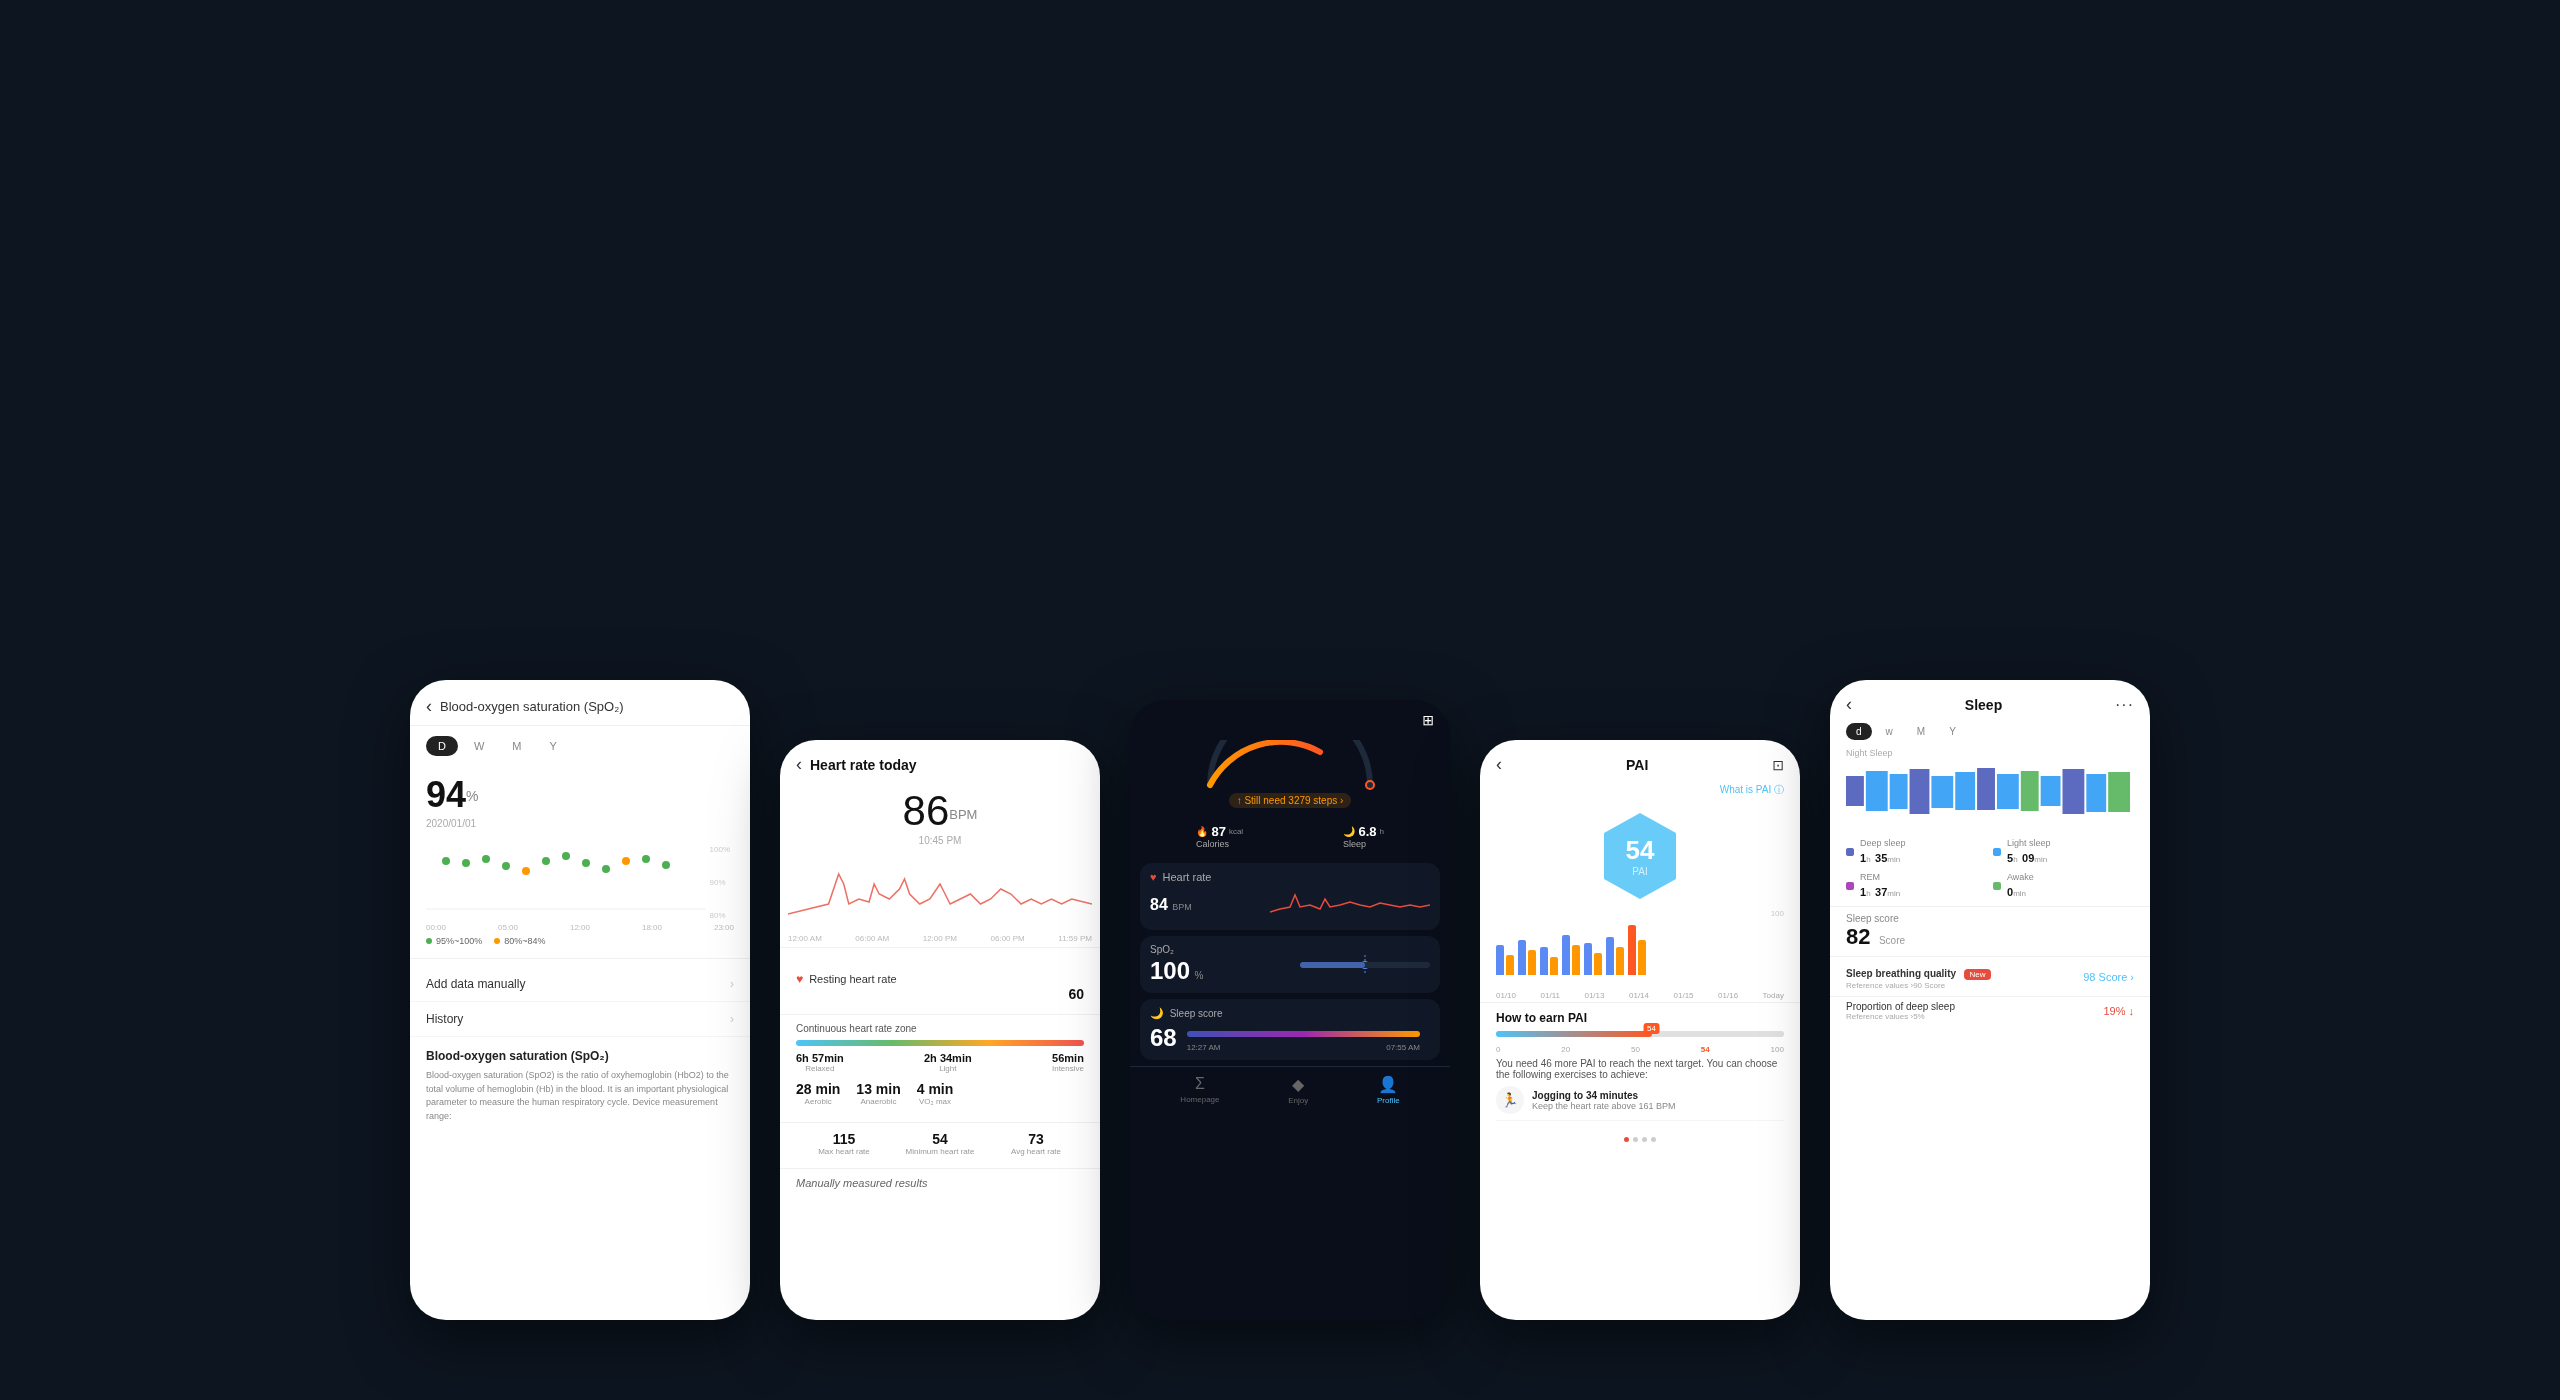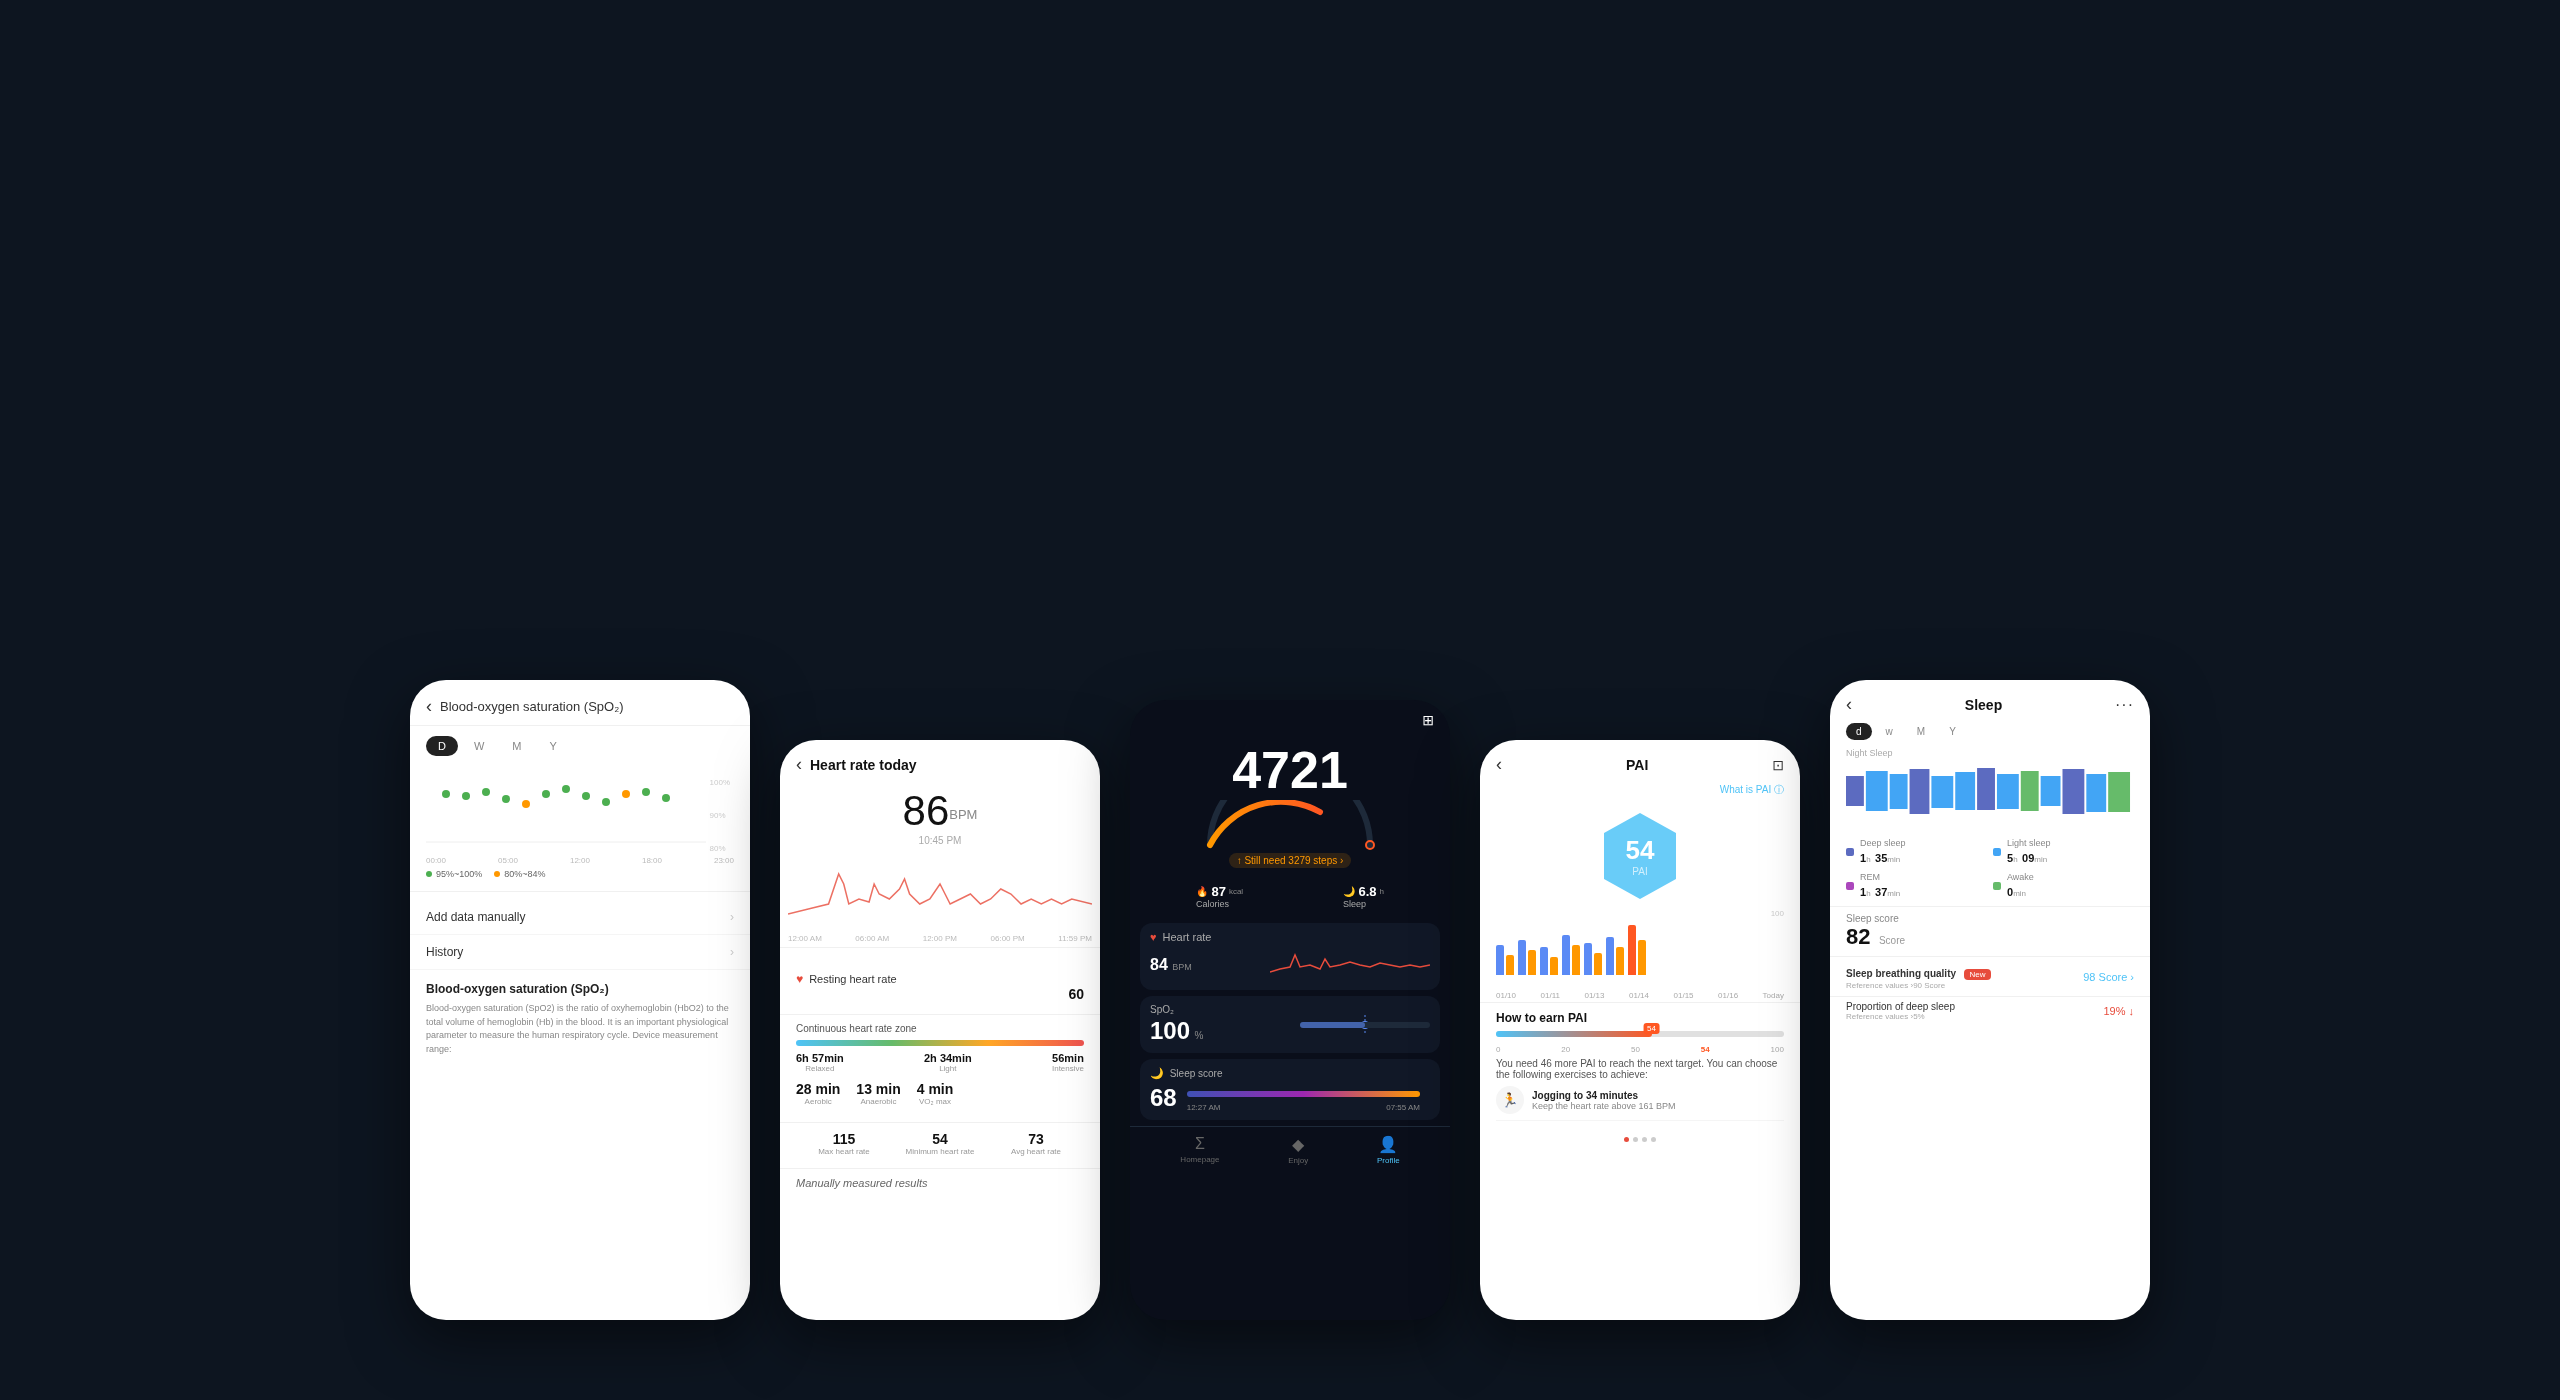--- a/index.html
+++ b/index.html
@@ -786,20 +786,24 @@
   <div class="phone phone-1">
     <div class="p1-header">
       <span class="p1-back">‹</span>
       <span class="p1-title">Blood-oxygen saturation (SpO₂)</span>
     </div>
     <div class="p1-tabs">
       <span class="p1-tab active">D</span>
       <span class="p1-tab">W</span>
       <span class="p1-tab">M</span>
       <span class="p1-tab">Y</span>
+    </div>
+    <div class="p1-value-section">
+      <span class="p1-value">94</span><span class="p1-unit">%</span>
+      <div class="p1-date">2020/01/01</div>
     </div>
 
     <div class="p1-chart">
       <div style="position:relative; height:70px;">
         <div class="p1-chart-grid">
           <span>100%</span>
           <span>90%</span>
           <span>80%</span>
         </div>
 
@@ -931,21 +935,20 @@
     </div>
     <div class="p2-manual">Manually measured results</div>
   </div>
 
   <div class="phone phone-3">
     <div class="p3-top-bar">
       <span class="p3-plus"></span>
       <span class="p3-expand">⊞</span>
     </div>
     <div class="p3-steps-section">
-      <div class="p3-steps-value">4721</div>
       
       <div style="position:relative; width:180px; height:50px; margin:0 auto;">
         <svg width="180" height="50" viewBox="0 0 180 50">
           <path d="M 10 45 A 80 80 0 0 1 170 45" fill="none" stroke="#1e2a3a" stroke-width="6" stroke-linecap="round"></path>
           <path d="M 10 45 A 80 80 0 0 1 120 12" fill="none" stroke="url(#stepGrad)" stroke-width="6" stroke-linecap="round"></path>
           <defs>
             <linearGradient id="stepGrad" x1="0%" y1="0%" x2="100%" y2="0%">
               <stop offset="0%" style="stop-color:#ff9800"></stop>
               <stop offset="100%" style="stop-color:#ff5722"></stop>
             </linearGradient>

